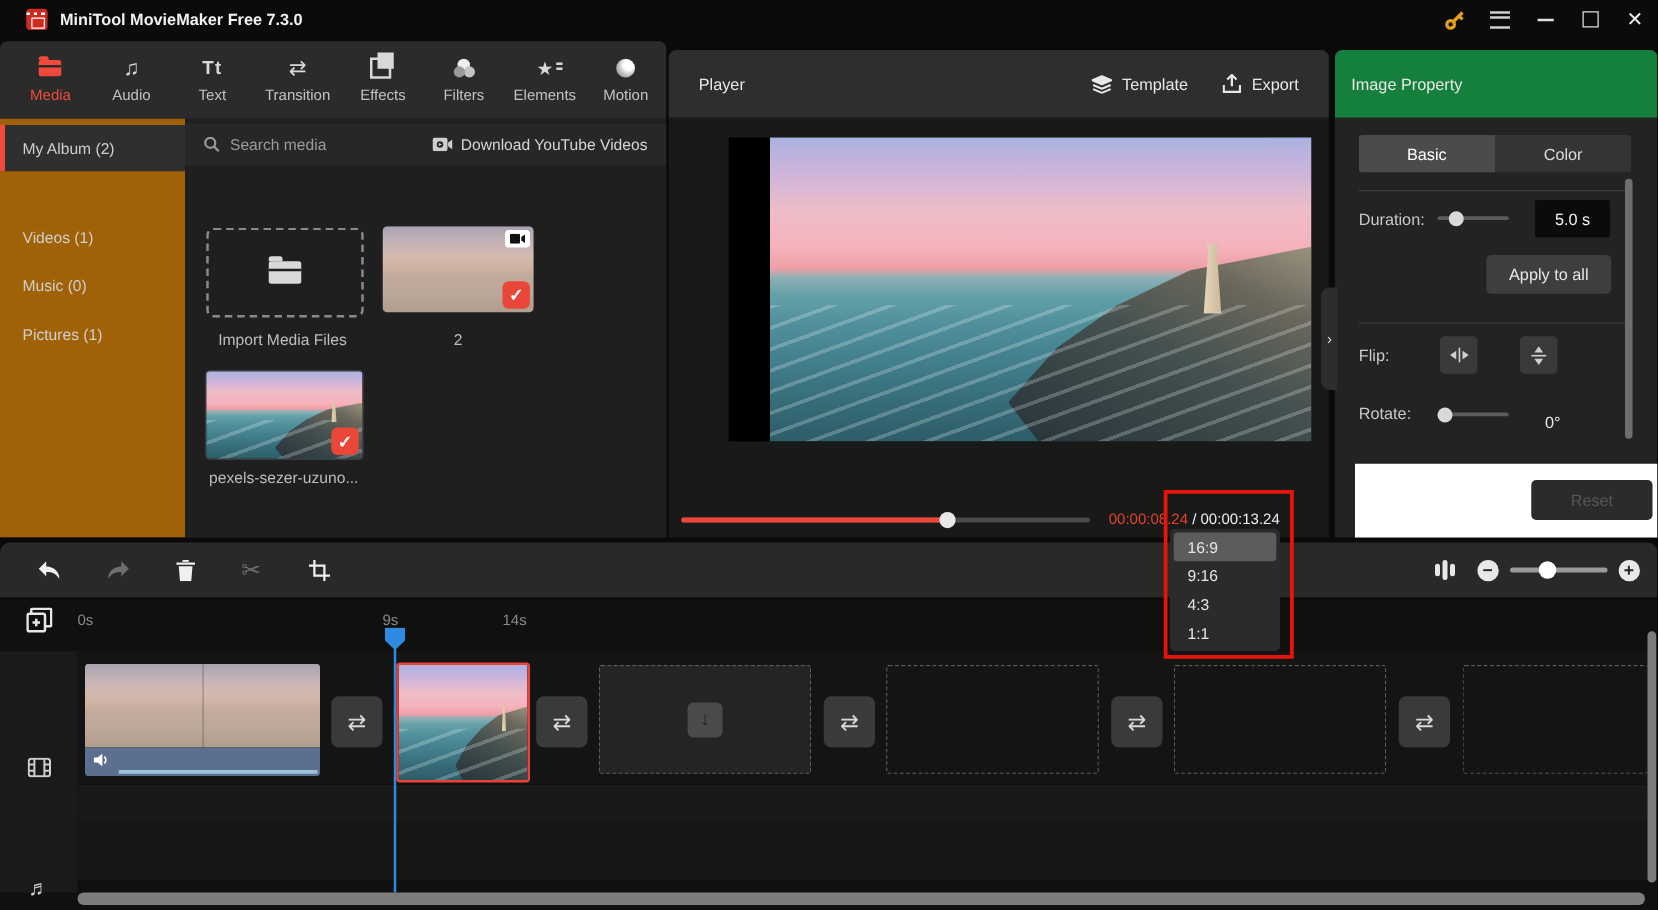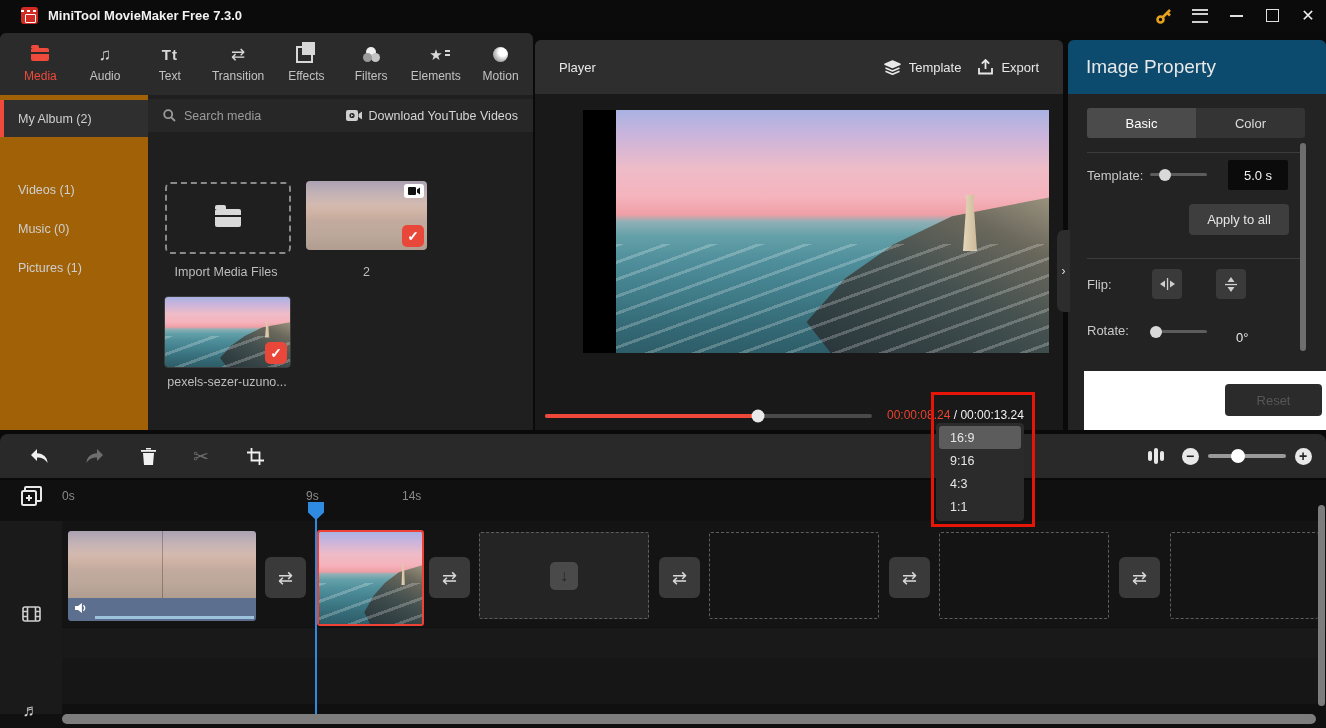--- a/index.html
+++ b/index.html
@@ -111,21 +111,21 @@
   .fs-tr{right:0;top:0;border-left:none;border-bottom:none;}
   .fs-bl{left:0;bottom:0;border-right:none;border-top:none;}
   .fs-br{right:0;bottom:0;border-left:none;border-top:none;}
   .aspect-dropdown{position:absolute;left:401px;top:383px;width:88px;background:#2b2b2b;border-radius:4px;padding:3px;box-sizing:border-box;z-index:20;}
   .dd-item{height:23px;display:flex;align-items:center;padding-left:11px;font-size:12.5px;color:#e6e6e6;border-radius:3px;cursor:pointer;}
   .dd-item.selected{background:#5c5c5c;}
   .annotation-box{position:absolute;left:396px;top:352px;width:98px;height:129px;border:3px solid #e71508;z-index:30;pointer-events:none;}
 
   
   .prop-panel{left:1068px;top:40px;width:258px;height:390px;background:#232323;border-radius:6px 6px 0 0;}
-  .prop-header{position:absolute;left:0;top:0;width:100%;height:54px;background:#0c4a6e;border-radius:6px 6px 0 0;display:flex;align-items:center;padding-left:18px;box-sizing:border-box;font-size:19px;color:#e8e8e8;}
+  .prop-header{position:absolute;left:0;top:0;width:100%;height:54px;background:#15803d;border-radius:6px 6px 0 0;display:flex;align-items:center;padding-left:13px;box-sizing:border-box;font-size:13px;color:#e8e8e8;}
   .prop-tabs{position:absolute;left:19px;top:68px;width:218px;height:30px;display:flex;border-radius:3px;overflow:hidden;}
   .ptab{flex:1;display:flex;align-items:center;justify-content:center;font-size:13px;color:#dcdcdc;cursor:pointer;background:#343434;}
   .ptab.active{background:#4b4b4b;color:#fff;}
   .divider{position:absolute;left:19px;right:26px;height:1px;background:#3c3c3c;}
   .prop-label{position:absolute;left:19px;font-size:13px;color:#c9c9c9;}
   .mini-slider{position:absolute;width:57px;height:3px;background:#5c5c5c;border-radius:2px;cursor:pointer;}
   .mini-handle{position:absolute;top:50%;transform:translate(-50%,-50%);width:12px;height:12px;border-radius:50%;background:#d9d9d9;}
   .dur-value{position:absolute;left:160px;top:120px;width:60px;height:30px;background:#0b0b0b;border-radius:2px;display:flex;align-items:center;justify-content:center;font-size:13px;color:#f2f2f2;}
   .apply-btn{position:absolute;left:121px;top:164px;width:100px;height:31px;background:#3e3e3e;border-radius:4px;display:flex;align-items:center;justify-content:center;font-size:13px;color:#e5e5e5;cursor:pointer;}
   .flip-btn{position:absolute;top:229px;width:30px;height:30px;background:#3a3a3a;border-radius:4px;display:flex;align-items:center;justify-content:center;cursor:pointer;}
@@ -304,21 +304,21 @@
         <span class="check-badge">✓</span>
       </div>
       <div class="media-label" style="left:10px;top:280px;width:138px">pexels-sezer-uzuno...</div>
     </div>
   </section>
 
   <section class="abs player-panel">
     <div class="player-header">
       <span class="player-title">Player</span>
       <span style="margin-left:auto"></span>
-      <span class="hdr-btn" style="margin-right:17px">
+      <span class="hdr-btn" style="margin-right:28px">
         <span>
           <svg width="17" height="15" viewBox="0 0 17 15">
               <g fill="none" stroke="#e8e8e8" stroke-width="1.6" stroke-linejoin="round">
                 <path d="M8.5 1 L16 4.2 L8.5 7.4 L1 4.2 z" fill="#e8e8e8"></path>
                 <path d="M1.5 8 L8.5 11 L15.5 8"></path>
                 <path d="M1.5 11.3 L8.5 14.3 L15.5 11.3"></path>
               </g>
             </svg>
         </span>
         <span>Template</span>
@@ -404,21 +404,21 @@
   </section>
 
   <section class="abs prop-panel">
     <div class="prop-header">Image Property</div>
     <div class="prop-tabs">
       <div class="ptab active">Basic</div>
       <div class="ptab">Color</div>
     </div>
     <div class="divider" style="top:112px"></div>
 
-    <div class="prop-label" style="top:128px">Template:</div>
+    <div class="prop-label" style="top:128px">Duration:</div>
     <div class="mini-slider" style="left:82px;top:133px">
         <div class="mini-handle" style="left:27%"></div>
       </div>
     <div class="dur-value">5.0 s</div>
     <div class="apply-btn">Apply to all</div>
 
     <div class="divider" style="top:218px"></div>
 
     <div class="prop-label" style="top:237px">Flip:</div>
     <div class="flip-btn" style="left:84px">

